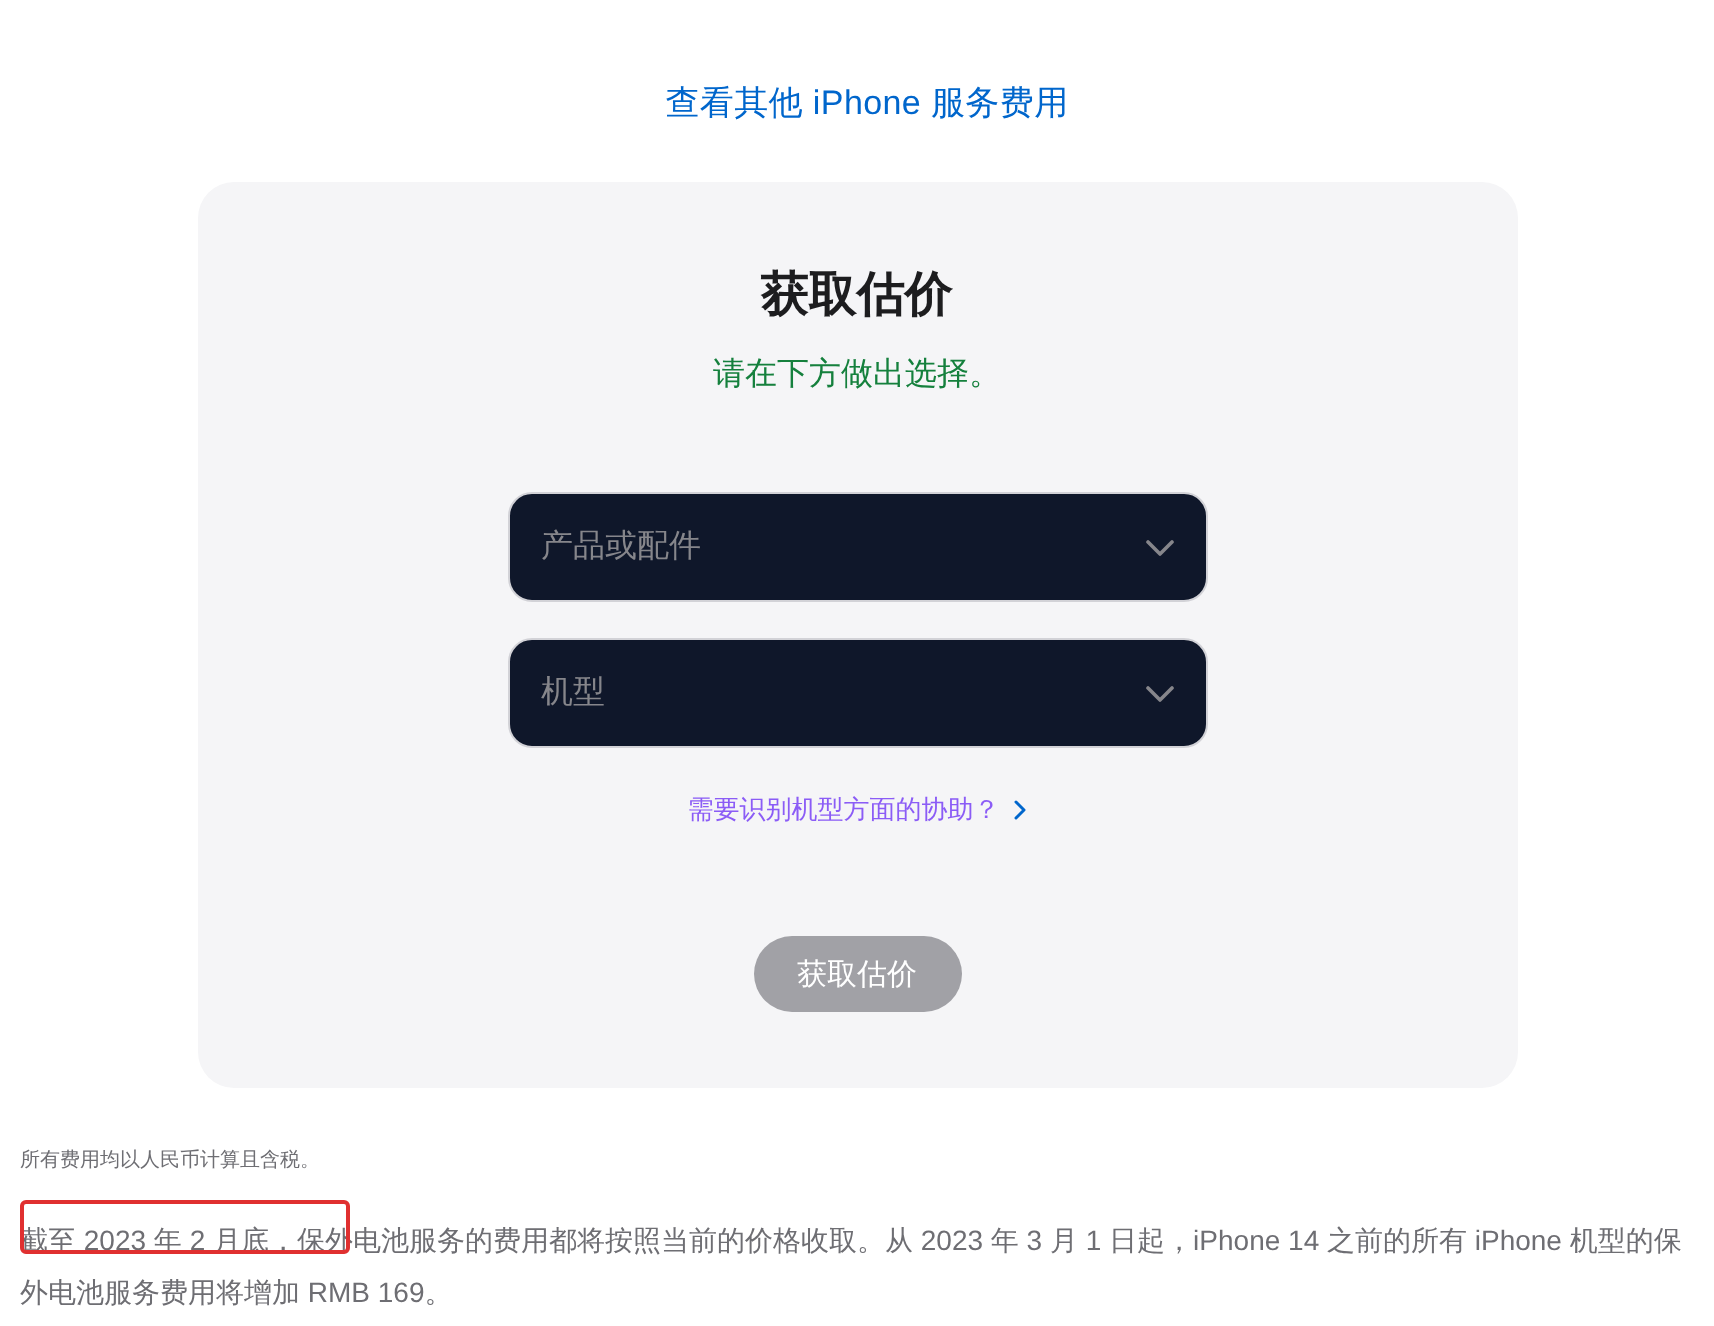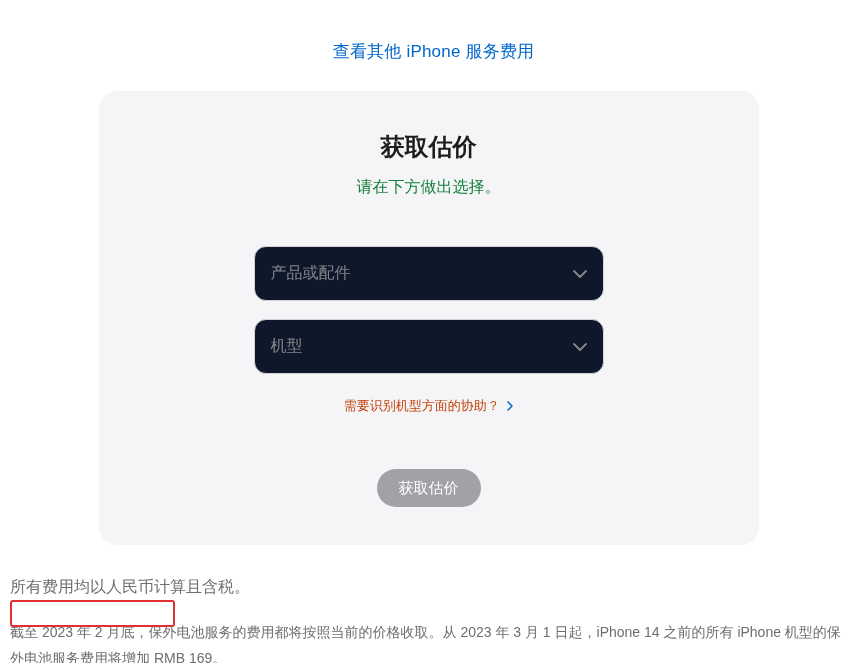--- a/index.html
+++ b/index.html
@@ -79,21 +79,21 @@
       width: 14px;
       height: 8px;
       display: block;
     }
     .help-link {
       text-align: center;
       margin-top: 22px;
       margin-bottom: 54px;
     }
     .help-link a {
-      color: #c2410c;
+      color: #8b5cf6;
       text-decoration: none;
       font-size: 13px;
     }
     .help-link .chev-right {
       display: inline-block;
       margin-left: 4px;
       vertical-align: middle;
     }
     .submit-wrapper {
       text-align: center;
@@ -103,21 +103,21 @@
       color: #ffffff;
       border: none;
       border-radius: 22px;
       height: 38px;
       padding: 0 22px;
       font-size: 15px;
       cursor: default;
     }
     .footer-text {
       margin: 28px 10px 0 10px;
-      font-size: 16px;
+      font-size: 10px;
       color: #6e6e73;
       line-height: 1.8;
     }
     .footer-note {
       margin: 18px 10px 0 10px;
       font-size: 14px;
       color: #6e6e73;
       line-height: 1.85;
       position: relative;
     }

